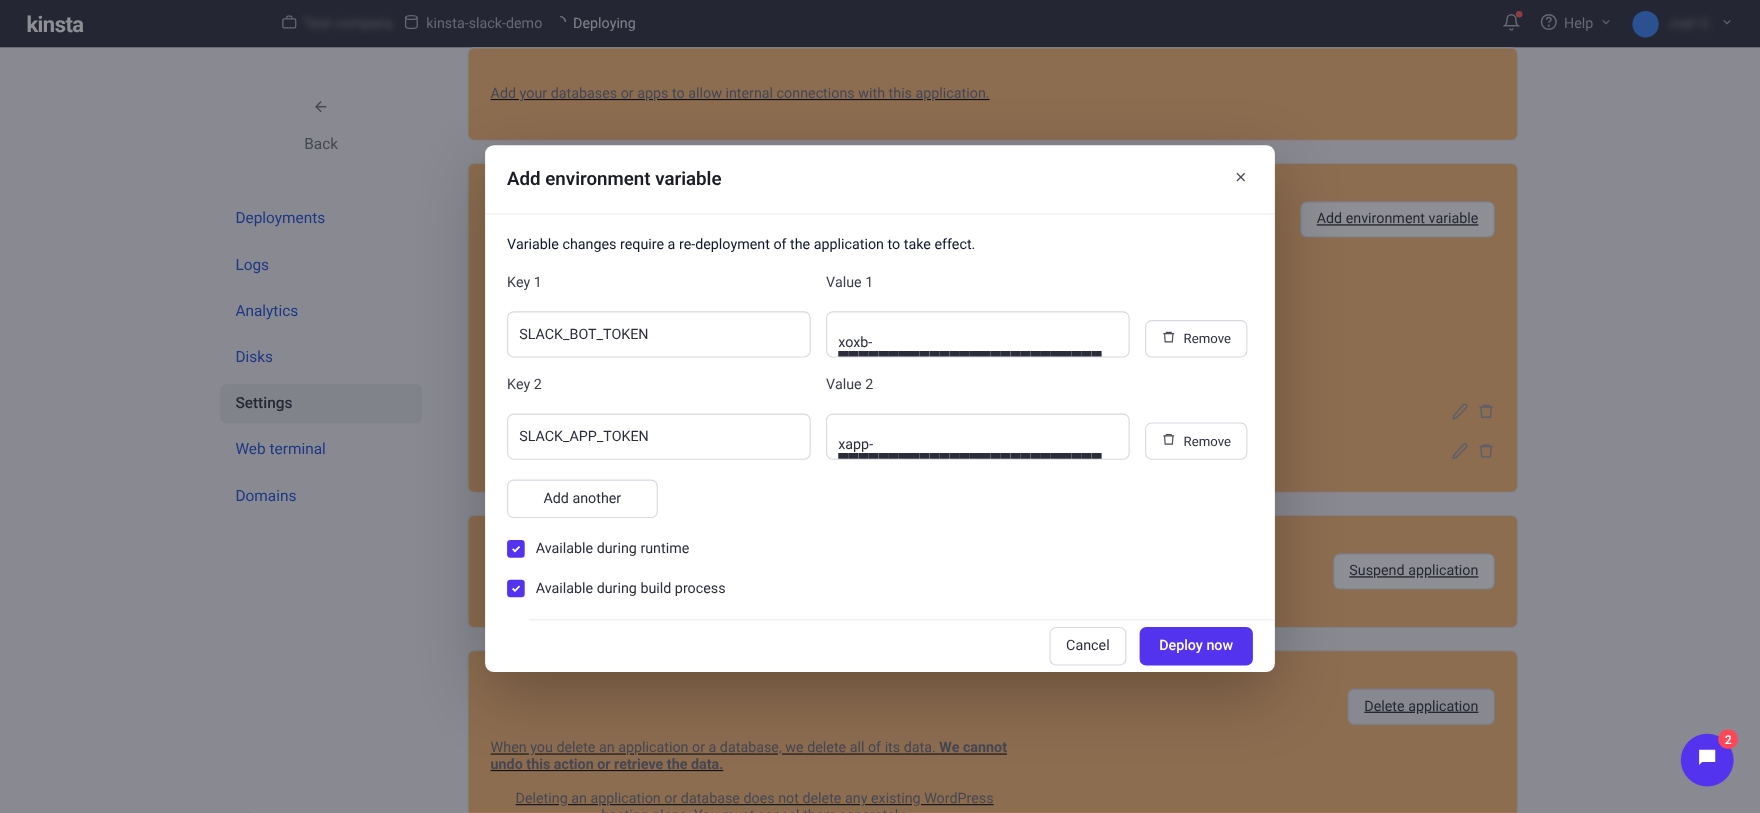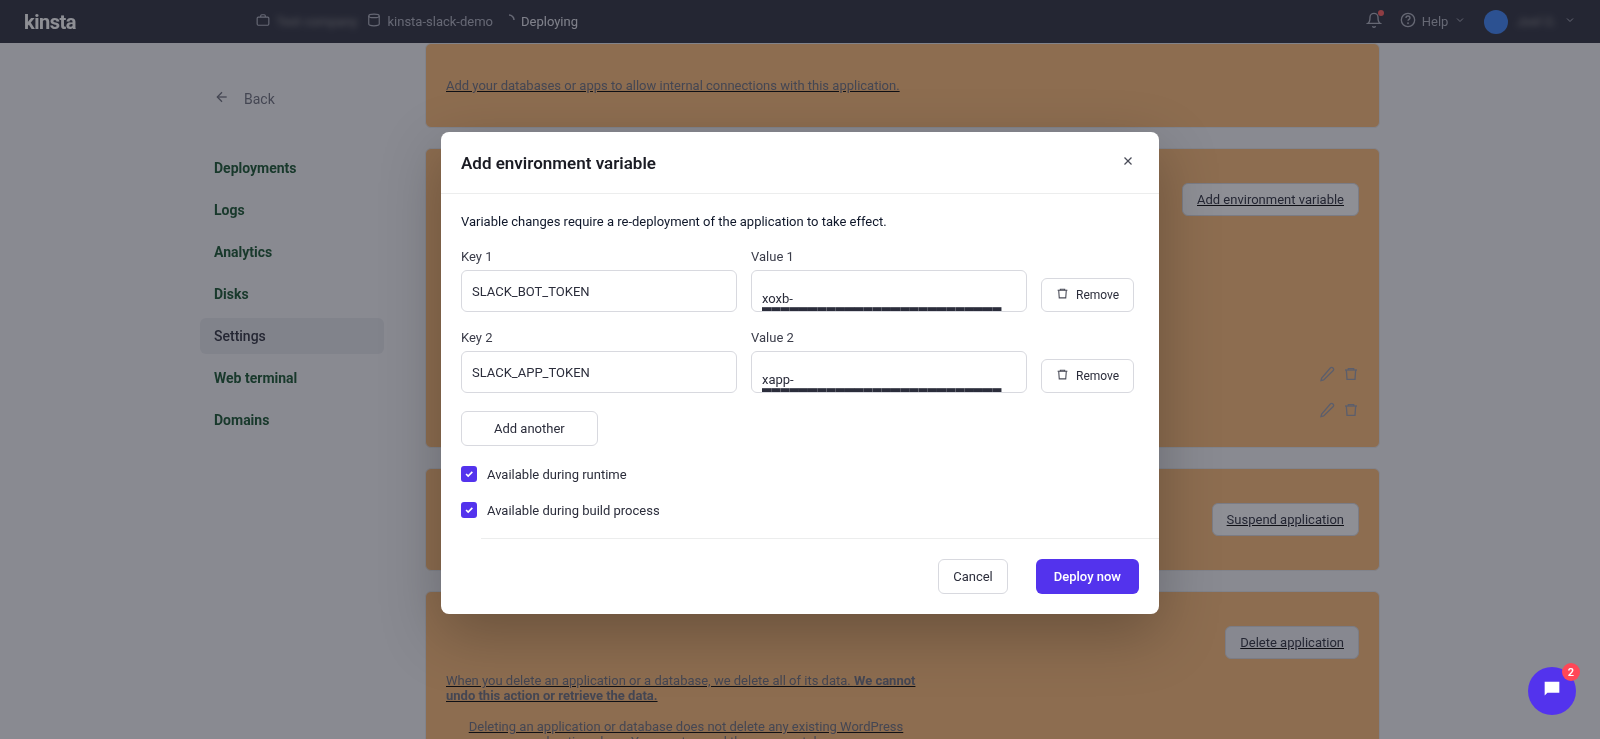--- a/index.html
+++ b/index.html
@@ -12,22 +12,22 @@
 .breadcrumb .crumb { display: flex; align-items: center; gap: 6px; }
 .topbar-right { display: flex; align-items: center; gap: 18px; }
 .notif { position: relative; }
 .notif-dot { position: absolute; top: -2px; right: -2px; width: 6px; height: 6px; border-radius: 50%; background: #ff5a5a; }
 .help { display: flex; align-items: center; gap: 6px; cursor: pointer; }
 .avatar { width: 24px; height: 24px; border-radius: 50%; background: #3b82f6; display: inline-block; }
 .user { display: flex; align-items: center; gap: 8px; }
 
 
 .sidebar { position: absolute; left: 0; top: 43px; width: 400px; padding: 40px 16px 0 200px; }
-.back { display: flex; align-items: center; gap: 14px; color: #6b6d7a; font-size: 14px; margin-bottom: 36px; cursor: pointer; padding: 6px 14px; }
-.nav-item { padding: 10px 14px; border-radius: 6px; color: #14532d; font-size: 14px; margin-bottom: 6px; cursor: pointer; font-weight: bold; }
+.back { display: flex; align-items: center; gap: 14px; color: #6b6d7a; font-size: 14px; margin-bottom: 36px; cursor: pointer; padding: 6px 14px; flex-direction: column; }
+.nav-item { padding: 10px 14px; border-radius: 6px; color: #1d4ed8; font-size: 14px; margin-bottom: 6px; cursor: pointer; }
 .nav-item.active { background: #e5e6ea; color: #2b2d3b; font-weight: 500; }
 
 
 .main { position: absolute; left: 425px; top: 43px; right: 220px; padding-top: 0; }
 .card { background: #fdba74; border: 1px solid #e5e6ea; border-radius: 6px; padding: 34px 20px; margin-bottom: 20px; text-decoration: underline; }
 .card-desc { color: #6b6d7a; font-size: 13px; }
 .section-head { display: flex; justify-content: space-between; align-items: center; margin-bottom: 10px; }
 .section-title { font-size: 15px; color: #2b2d3b; font-weight: 600; display: flex; align-items: center; gap: 8px; }
 .btn-secondary { border: 1px solid #d8d9df; background: #fff; padding: 8px 14px; border-radius: 6px; font-size: 13px; color: #2b2d3b; cursor: pointer; }
 .row-actions { display: flex; justify-content: flex-end; gap: 8px; padding: 10px 0; color: #9a9cab; }
@@ -38,32 +38,32 @@
 .overlay { position: absolute; inset: 0; background: rgba(30,32,44,0.5); display: flex; align-items: flex-start; justify-content: center; }
 
 
 .modal { width: 718px; background: #fff; border-radius: 8px; margin-top: 132px; box-shadow: 0 20px 60px rgba(0,0,0,0.25); }
 .modal-head { display: flex; align-items: center; justify-content: space-between; padding: 18px 20px; border-bottom: 1px solid #eceded; }
 .modal-title { font-size: 17px; font-weight: 600; color: #1b1c24; }
 .close-btn { background: none; border: none; cursor: pointer; padding: 4px; color: #4a4c58; }
 .modal-body { padding: 20px; }
 .hint { font-size: 13px; color: #0f172a; margin-bottom: 20px; }
 .form-row { display: flex; gap: 14px; align-items: flex-end; margin-bottom: 18px; }
-.field { display: flex; flex-direction: column; gap: 6px; }
+.field { display: flex; flex-direction: column; gap: 18px; }
 .field-key { flex: 0 0 276px; }
 .field-val { flex: 0 0 276px; }
 .field label { font-size: 13px; color: #3b3d4a; }
 .field input, .field textarea { border: 1px solid #d8d9df; border-radius: 6px; padding: 20px 10px; font-size: 13px; color: #2b2d3b; height: 34px; font-family: inherit; resize: none; }
 .field textarea { height: 34px; line-height: 1.2; overflow: hidden; }
 .remove-btn { border: 1px solid #d8d9df; background: #fff; border-radius: 6px; padding: 8px 14px; font-size: 12px; color: #2b2d3b; display: flex; align-items: center; gap: 7px; height: 34px; cursor: pointer; }
 .add-btn { border: 1px solid #d8d9df; background: #fff; border-radius: 6px; padding: 9px 32px; font-size: 13px; color: #2b2d3b; cursor: pointer; }
 .check-row { display: flex; align-items: center; gap: 10px; margin-top: 20px; font-size: 13px; color: #2b2d3b; }
 .checkbox { width: 16px; height: 16px; border-radius: 3px; background: #5333ed; display: flex; align-items: center; justify-content: center; cursor: pointer; }
 .checkbox svg { width: 10px; height: 10px; }
-.modal-foot { border-top: 1px solid #eceded; padding: 20px 20px; display: flex; justify-content: flex-end; gap: 28px; margin-left: 40px; }
+.modal-foot { border-top: 1px solid #eceded; padding: 6px 20px; display: flex; justify-content: flex-end; gap: 12px; margin-left: 40px; }
 .btn-primary { background: #5333ed; color: #fff; border: none; border-radius: 6px; padding: 10px 18px; font-size: 13px; font-weight: 500; cursor: pointer; }
 
 
 .chat-widget { position: absolute; right: 24px; bottom: 24px; width: 48px; height: 48px; border-radius: 50%; background: #5333ed; display: flex; align-items: center; justify-content: center; cursor: pointer; }
 .chat-widget svg { width: 22px; height: 22px; }
 .chat-badge { position: absolute; top: -4px; right: -4px; width: 18px; height: 18px; border-radius: 50%; background: #ff4757; color: #fff; font-size: 11px; display: flex; align-items: center; justify-content: center; font-weight: 600; }
 
 .blurtext { filter: blur(3px); color: #888; }
 </style>
 </head>

